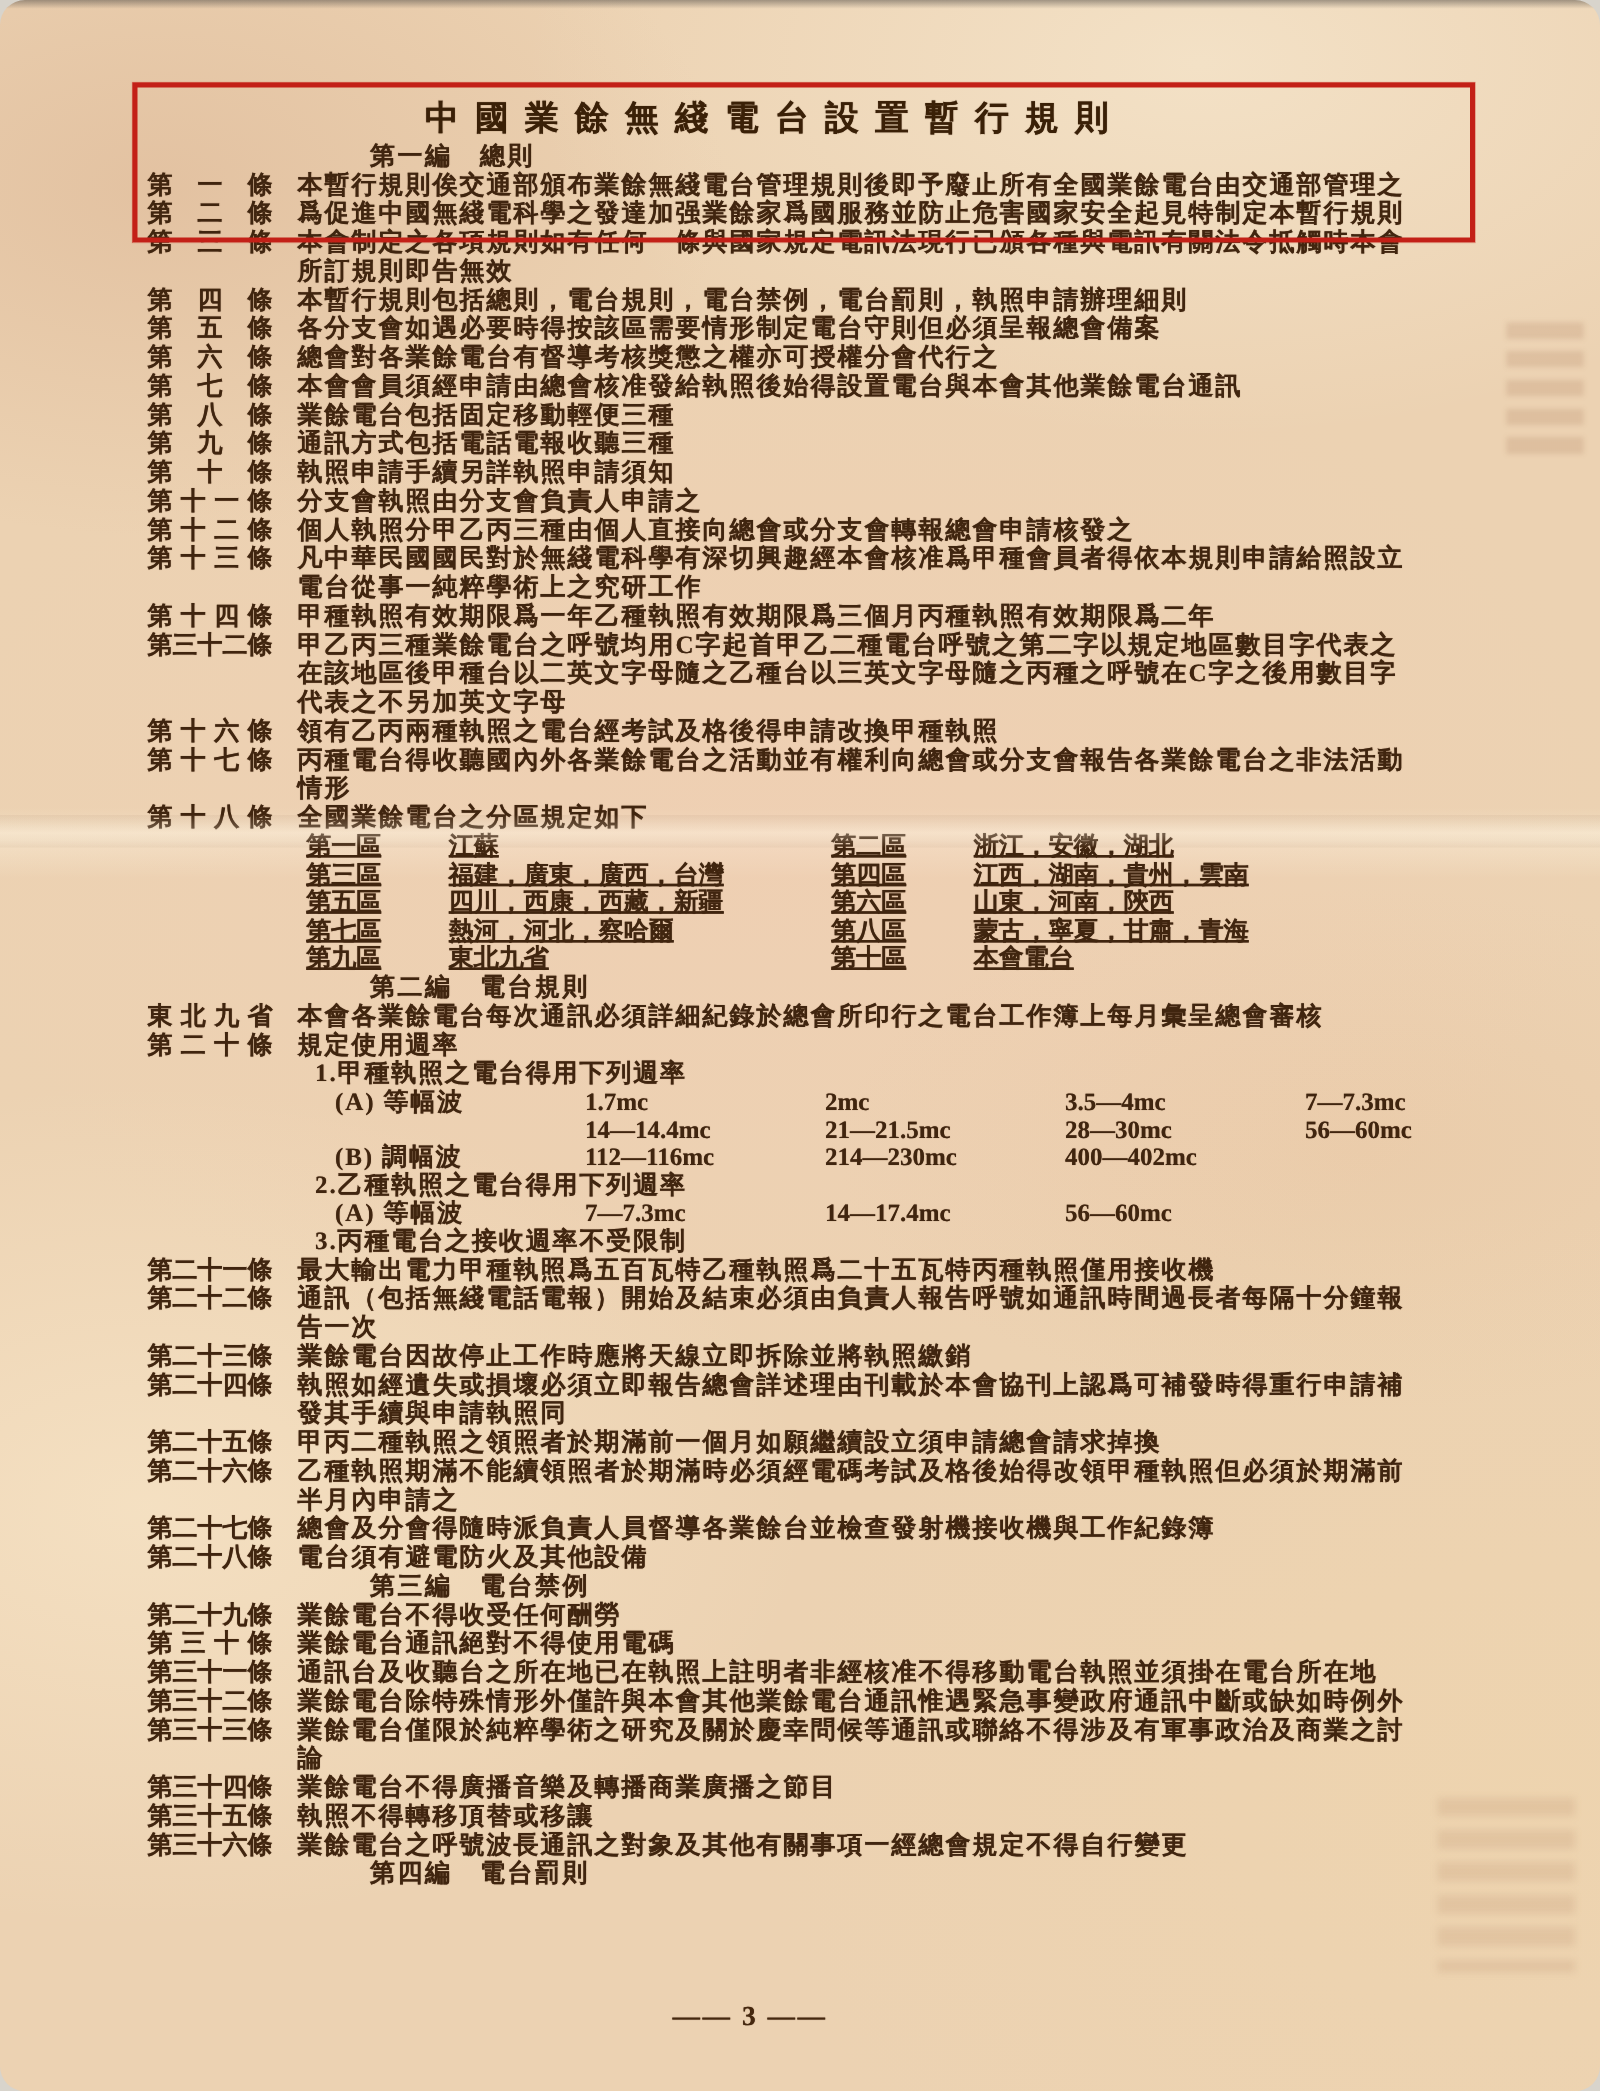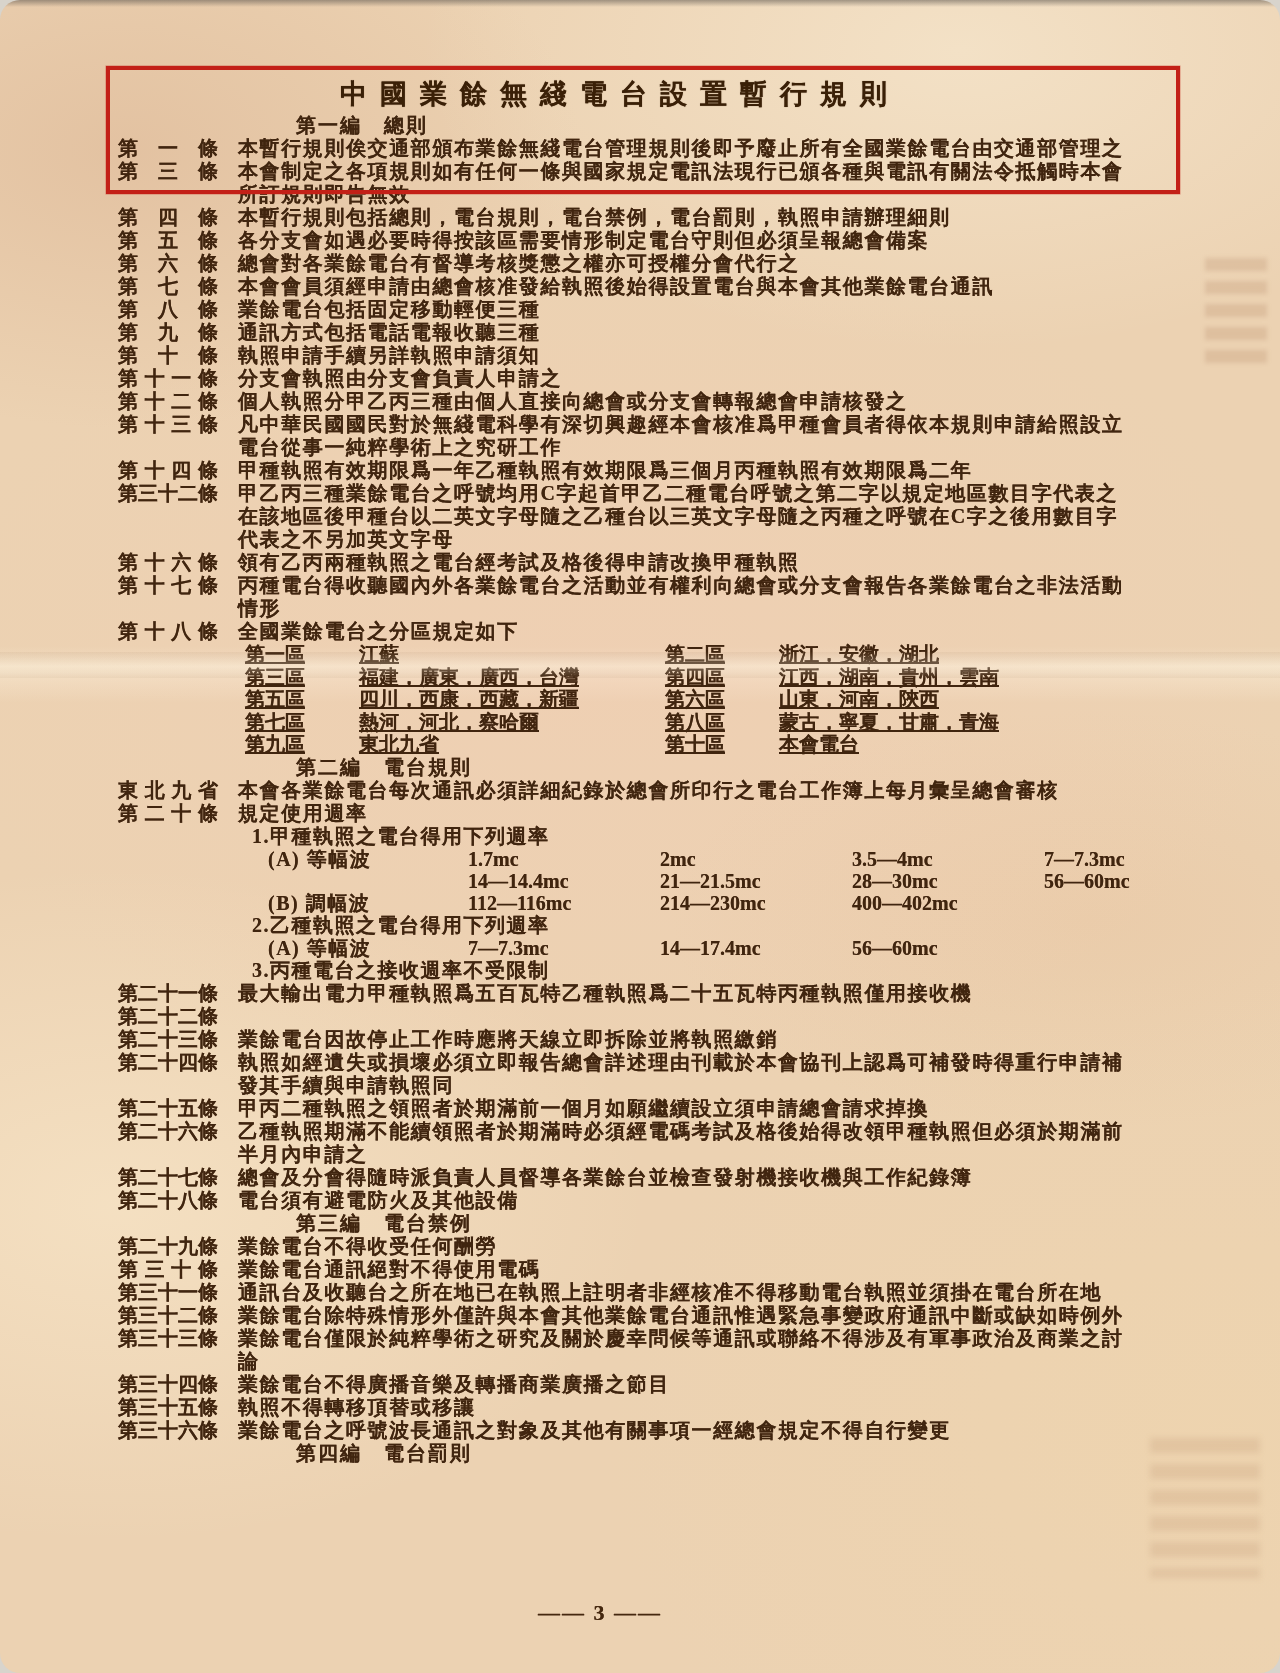--- a/index.html
+++ b/index.html
@@ -64,20 +64,24 @@
   <div class="title">中國業餘無綫電台設置暫行規則</div>
   <div id="doc-flow">
       <div class="row sec-row">
         <span class="sec">第一編　總則</span>
       </div>
       <div class="row art">
         <span class="num">第一條</span>
         <span class="txt">本暫行規則俟交通部頒布業餘無綫電台管理規則後即予廢止所有全國業餘電台由交通部管理之</span>
       </div>
       <div class="row art">
+        <span class="num">第二條</span>
+        <span class="txt">爲促進中國無綫電科學之發達加强業餘家爲國服務並防止危害國家安全起見特制定本暫行規則</span>
+      </div>
+      <div class="row art">
         <span class="num">第三條</span>
         <span class="txt">本會制定之各項規則如有任何一條與國家規定電訊法現行已頒各種與電訊有關法令抵觸時本會所訂規則即告無效</span>
       </div>
       <div class="row art">
         <span class="num">第四條</span>
         <span class="txt">本暫行規則包括總則，電台規則，電台禁例，電台罰則，執照申請辦理細則</span>
       </div>
       <div class="row art">
         <span class="num">第五條</span>
         <span class="txt">各分支會如遇必要時得按該區需要情形制定電台守則但必須呈報總會備案</span>
@@ -211,20 +215,21 @@
       </div>
       <div class="row subrow">
         <span class="subtxt">3.丙種電台之接收週率不受限制</span>
       </div>
       <div class="row art">
         <span class="num">第二十一條</span>
         <span class="txt">最大輸出電力甲種執照爲五百瓦特乙種執照爲二十五瓦特丙種執照僅用接收機</span>
       </div>
       <div class="row art">
         <span class="num">第二十二條</span>
+        <span class="txt">通訊（包括無綫電話電報）開始及結束必須由負責人報告呼號如通訊時間過長者每隔十分鐘報告一次</span>
       </div>
       <div class="row art">
         <span class="num">第二十三條</span>
         <span class="txt">業餘電台因故停止工作時應將天線立即拆除並將執照繳銷</span>
       </div>
       <div class="row art">
         <span class="num">第二十四條</span>
         <span class="txt">執照如經遺失或損壞必須立即報告總會詳述理由刊載於本會協刊上認爲可補發時得重行申請補發其手續與申請執照同</span>
       </div>
       <div class="row art">

